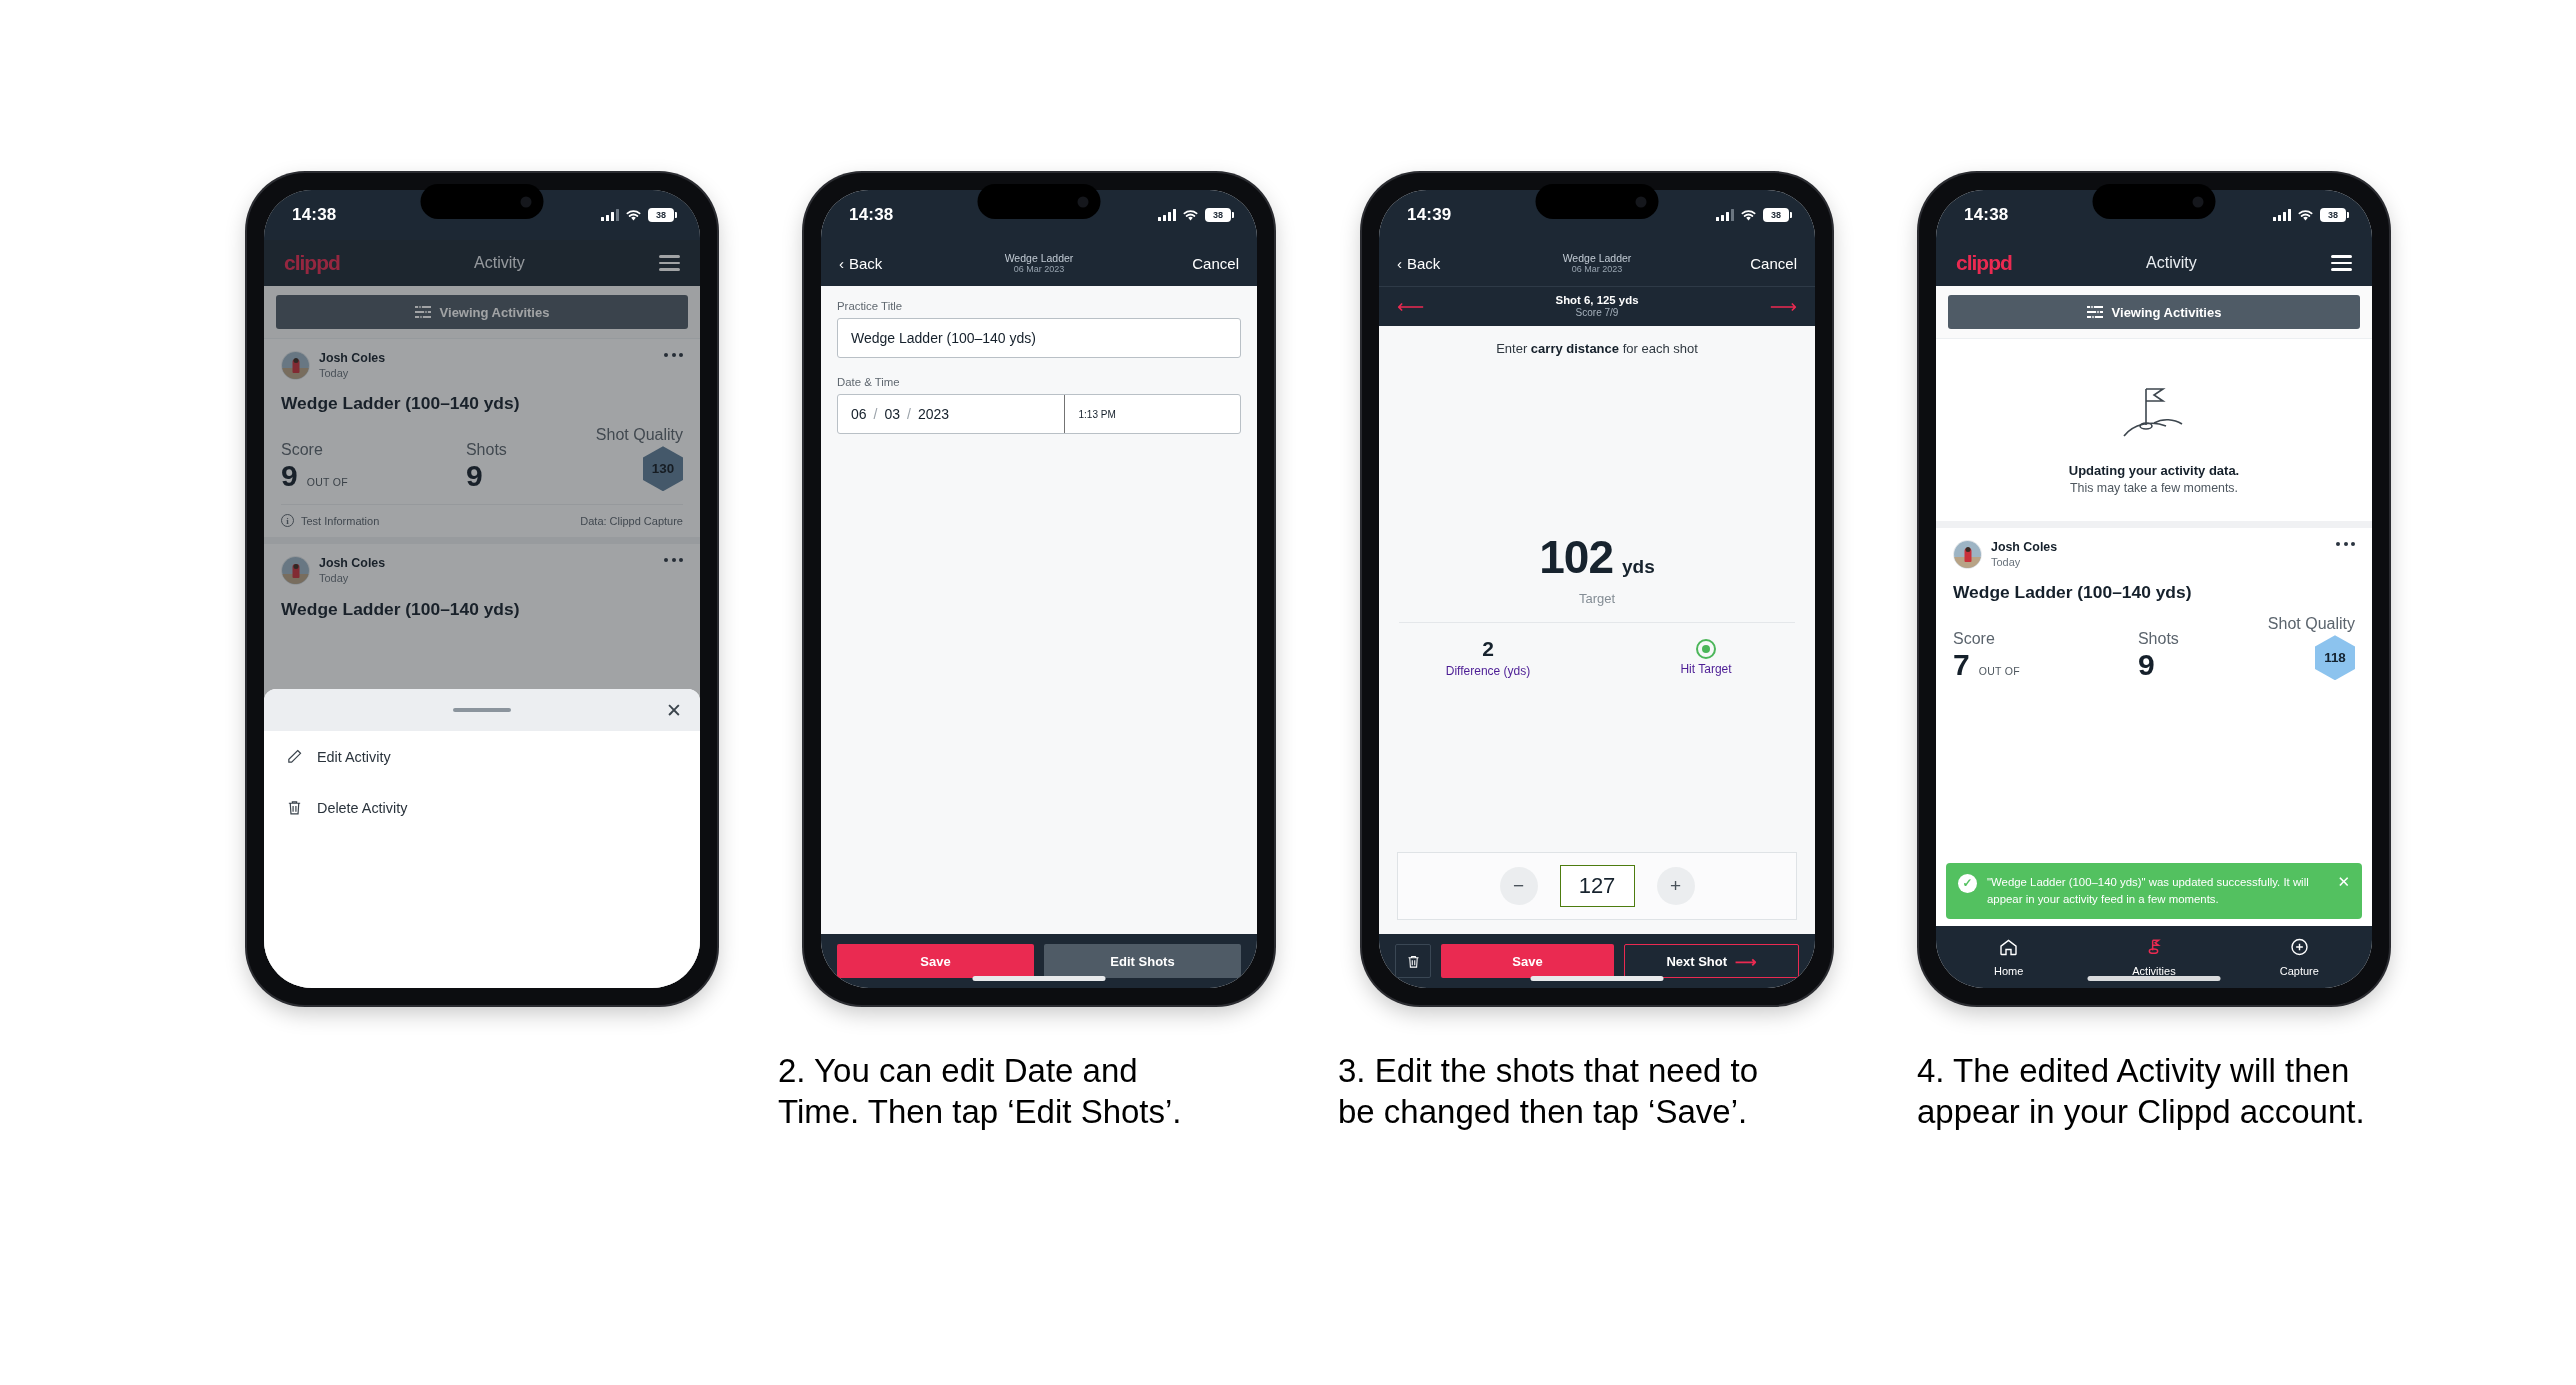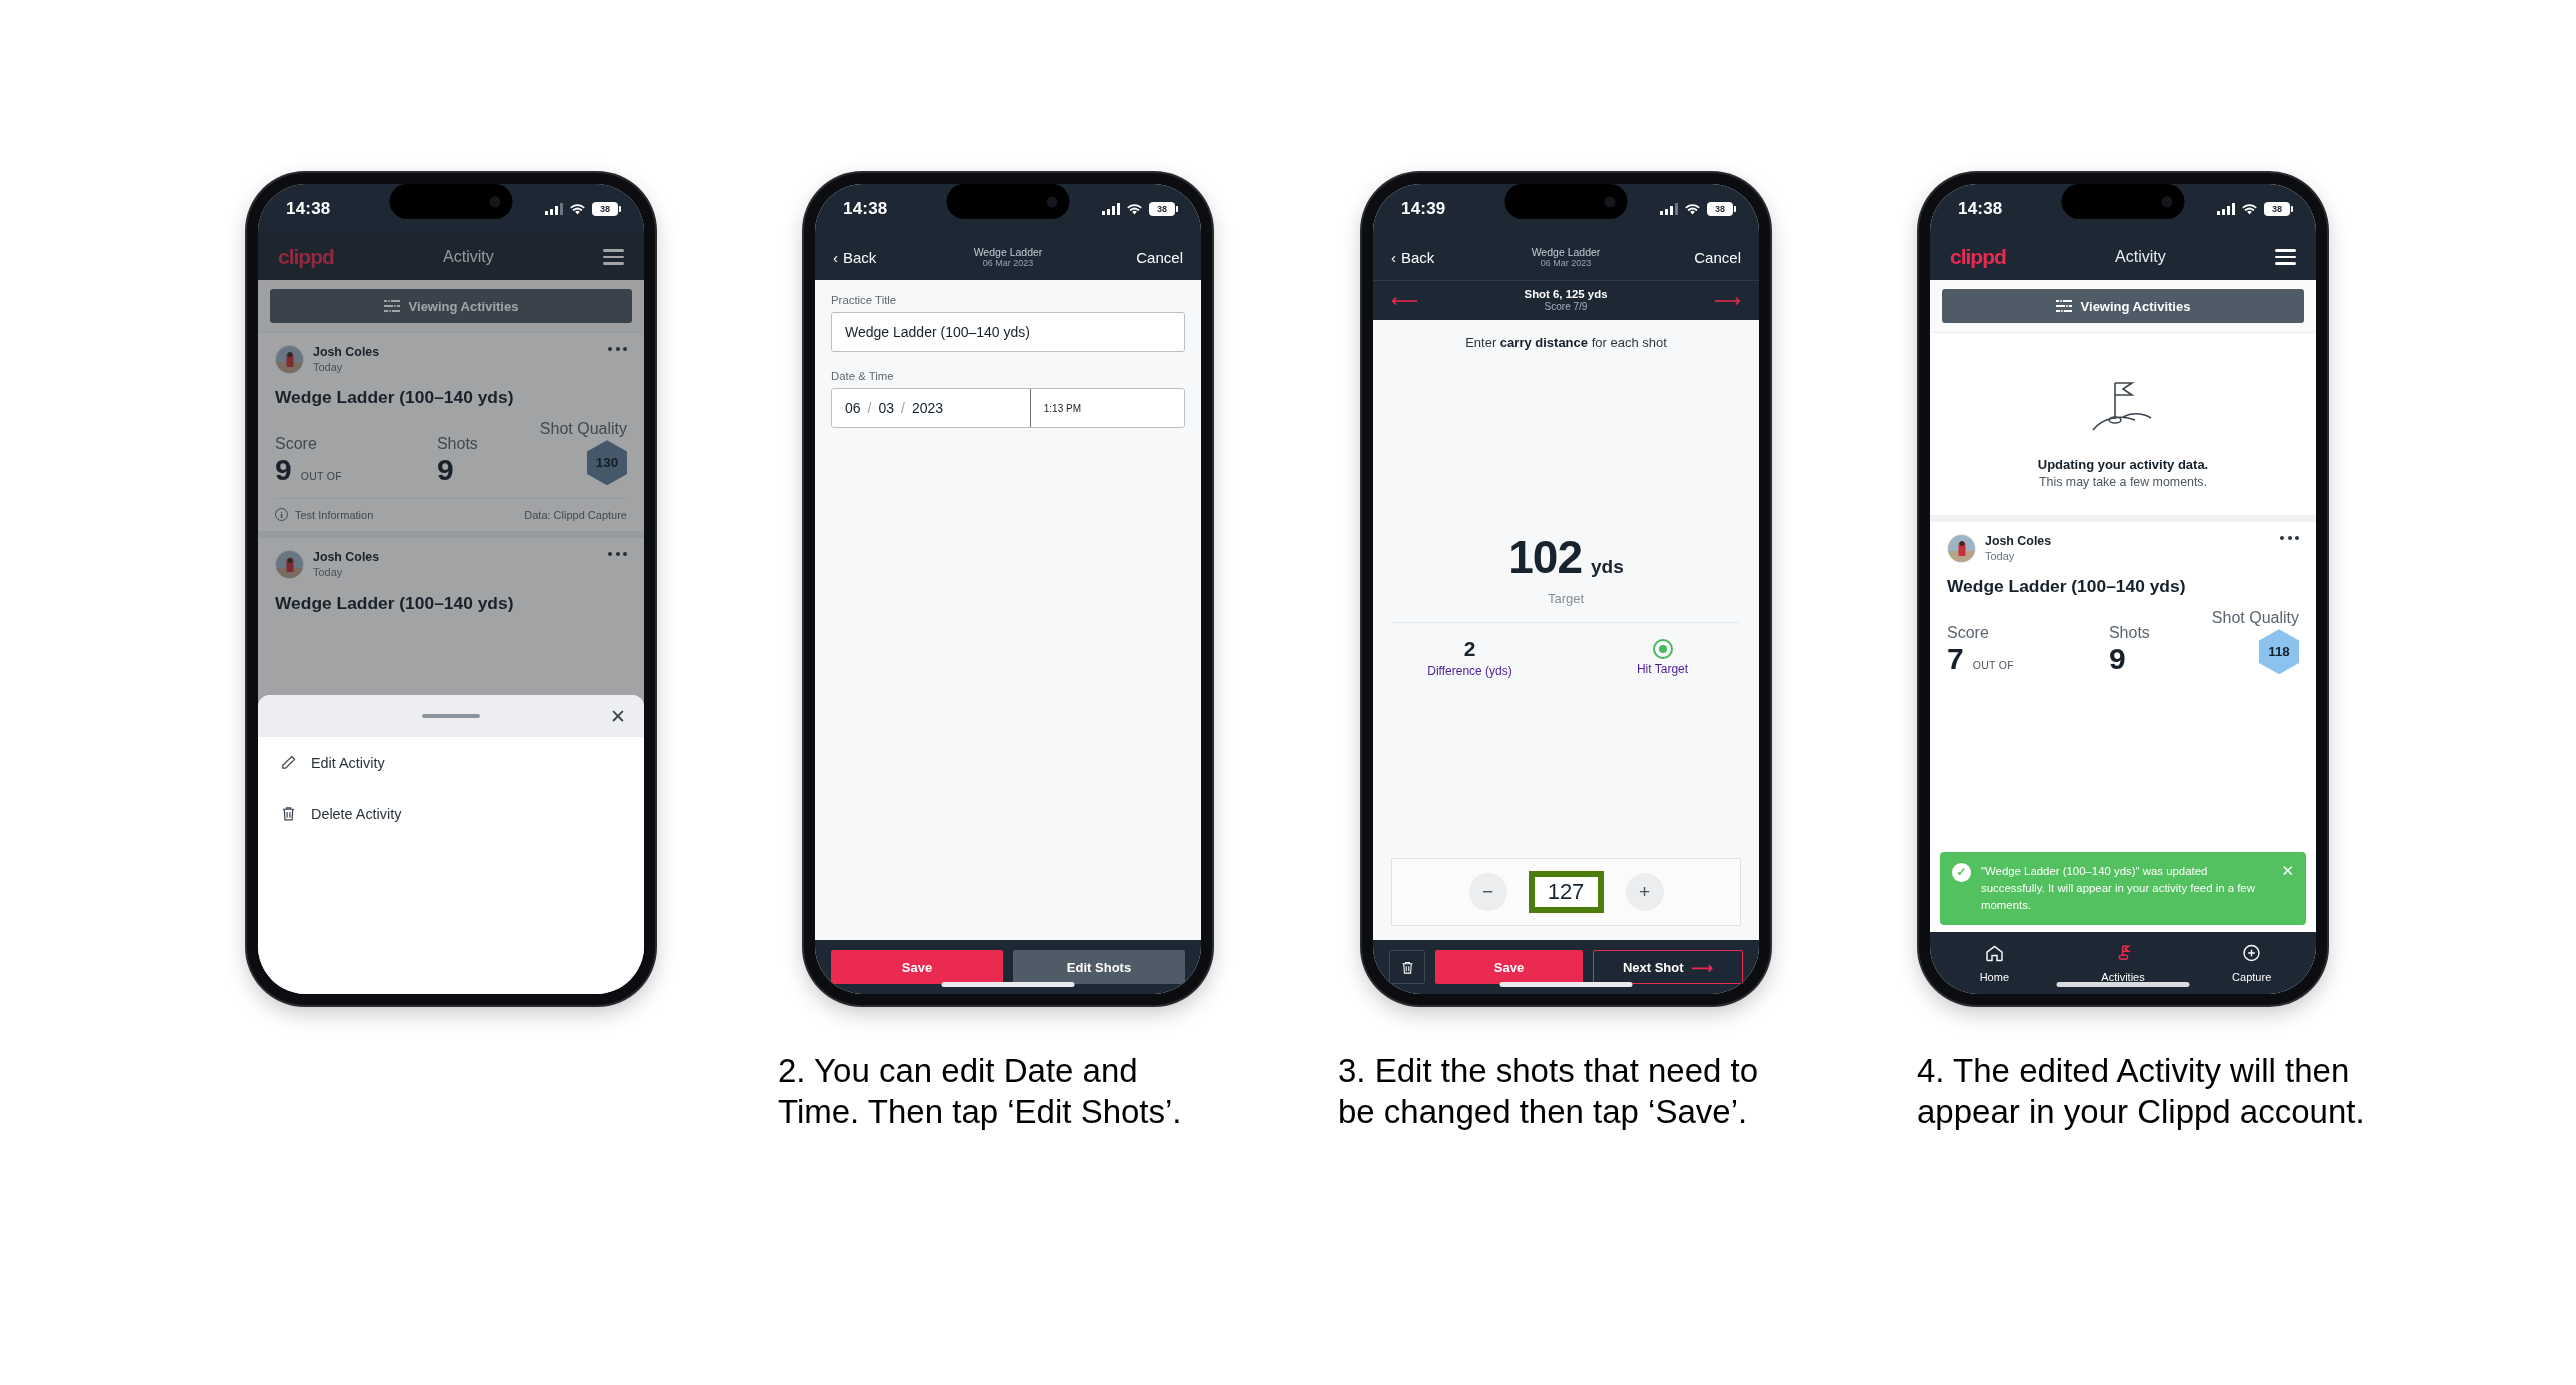--- a/index.html
+++ b/index.html
@@ -7,24 +7,24 @@
     width: 2576px; height: 1386px;
     background: #ffffff;
     font-family: "Liberation Sans", sans-serif;
     overflow: hidden;
   }
   .stage { position: relative; width: 2576px; height: 1386px; }
 
   
   .phone {
     position: absolute;
-    width: 408px; height: 832px;
+    width: 470px; height: 832px;
     background: #0c0d10;
     border-radius: 58px;
-    padding: 11px;
+    padding: 17px;
     box-shadow: 0 0 0 2px #2b2c31, 0 8px 22px rgba(0,0,0,.22);
   }
   .screen {
     position: relative;
     width: 100%; height: 100%;
     border-radius: 48px;
     overflow: hidden;
     background: #ffffff;
     display: flex; flex-direction: column;
   }
@@ -262,21 +262,21 @@
   .stepper {
     margin: 0 18px 14px; border: 1px solid #dfe3e6; background:#fbfbfc;
     height: 68px; display:flex; align-items:center; justify-content:center; gap: 22px;
   }
   .circ {
     width: 38px; height: 38px; border-radius:50%; background:#ebedef;
     display:flex; align-items:center; justify-content:center;
     font-size: 19px; color:#4a535b;
   }
   .numbox {
-    width: 75px; height: 42px; border:6px solid #4d7c0f; background:#fff;
+    width: 75px; height: 42px; border:1px solid #4d7c0f; background:#fff;
     display:flex; align-items:center; justify-content:center;
     font-size: 22px; color:#17232e;
   }
 
   
   .empty { background:#fff; padding: 40px 0 26px; text-align:center; border-bottom: 7px solid #f0f1f3; }
   .empty .t1 { font-size: 13px; font-weight: bold; color:#15202b; margin-top: 14px; }
   .empty .t2 { font-size: 12.4px; color:#4e575f; margin-top: 3px; }
   .toast {
     position:absolute; left: 10px; right: 10px; bottom: 69px; z-index: 35;

